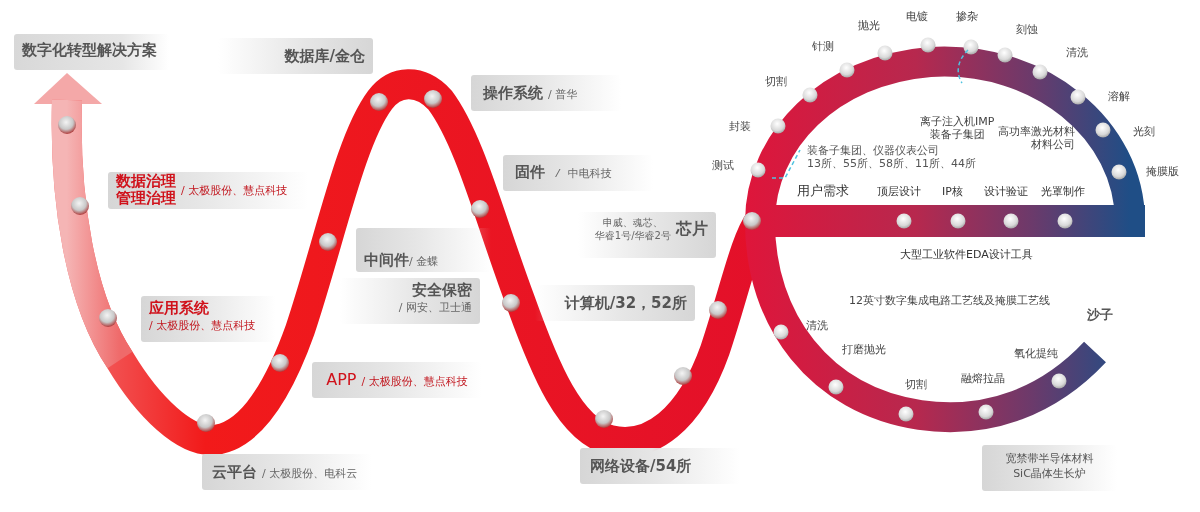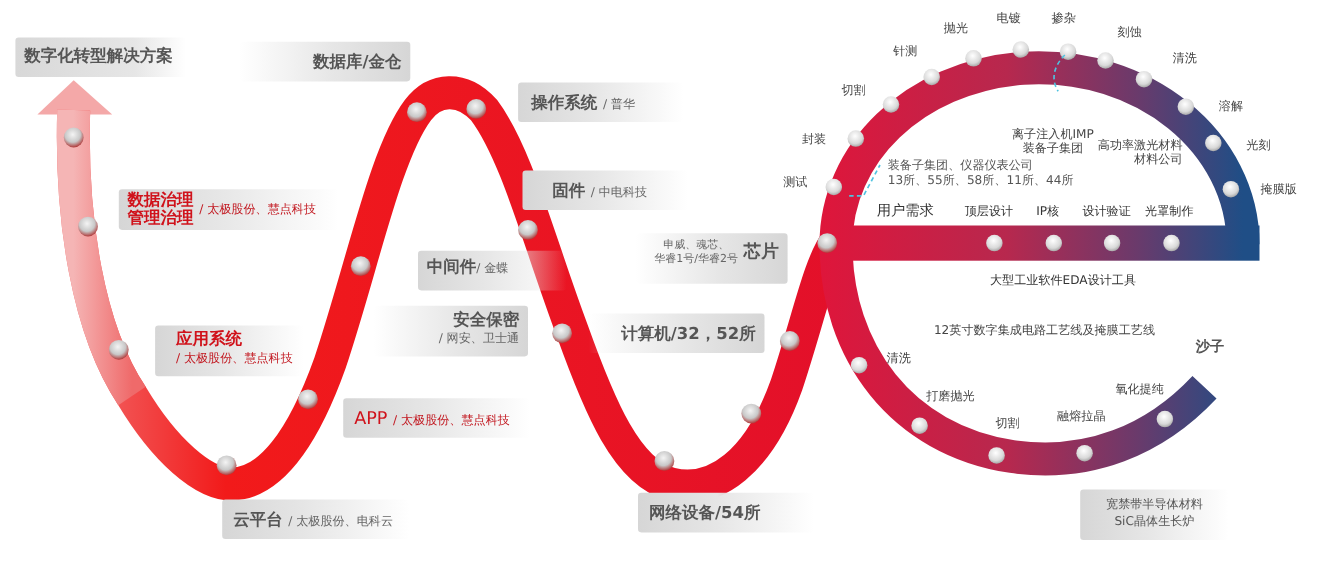--- a/index.html
+++ b/index.html
@@ -114,50 +114,50 @@
 </div>
 
 <div class="lbl fade-r" style="left:108px;top:172px;width:200px;height:37px;padding:1px 8px;">
   <div style="display:inline-block;vertical-align:middle;">
     <div class="big red" style="line-height:17px;">数据治理</div>
     <div class="big red" style="line-height:17px;">管理治理</div>
   </div>
   <span class="sm red" style="vertical-align:middle;">/ 太极股份、慧点科技</span>
 </div>
 
-<div class="lbl fade-r" style="left:141px;top:296px;width:135px;height:46px;padding:3px 19px;">
+<div class="lbl fade-r" style="left:141px;top:296px;width:135px;height:46px;padding:3px 8px;">
   <div class="big red">应用系统</div>
   <div class="sm red">/ 太极股份、慧点科技</div>
 </div>
 
-<div class="lbl fade-r" style="left:356px;top:228px;width:135px;height:36px;padding:4px 8px;margin-left:24px;">
+<div class="lbl fade-r" style="left:356px;top:228px;width:135px;height:36px;padding:22px 8px;">
   <span class="big">中间件</span><span class="sm">/ 金蝶</span>
 </div>
 
 <div class="lbl fade-l" style="left:340px;top:278px;width:140px;height:46px;padding:3px 8px;text-align:right;">
   <div class="big">安全保密</div>
   <div class="sm">/ 网安、卫士通</div>
 </div>
 
-<div class="lbl fade-r" style="left:312px;top:362px;width:170px;height:36px;padding:8px 10px;">
+<div class="lbl fade-r" style="left:312px;top:362px;width:170px;height:36px;padding:8px 10px;text-align:center;">
   <span class="big red" style="font-weight:normal;font-size:16px;">APP</span>
   <span class="sm red">/ 太极股份、慧点科技</span>
 </div>
 
 <div class="lbl fade-r" style="left:202px;top:454px;width:170px;height:36px;padding:8px 10px;">
   <span class="big">云平台</span>
   <span class="sm">/ 太极股份、电科云</span>
 </div>
 
 <div class="lbl fade-r" style="left:471px;top:75px;width:150px;height:36px;padding:8px 12px;">
   <span class="big">操作系统</span>
   <span class="sm">/ 普华</span>
 </div>
 
-<div class="lbl fade-r" style="left:475px;top:155px;width:150px;height:36px;padding:8px 27px;">
+<div class="lbl fade-r" style="left:503px;top:155px;width:150px;height:36px;padding:8px 12px;font-family:Liberation Mono, monospace;">
   <span class="big">固件</span>
   <span class="sm">/ 中电科技</span>
 </div>
 
 <div class="lbl fade-l" style="left:578px;top:212px;width:138px;height:46px;padding:4px 8px;text-align:right;">
   <div style="display:inline-block;vertical-align:middle;text-align:center;">
     <div class="sm" style="font-size:10px;line-height:13px;">申威、魂芯、</div>
     <div class="sm" style="font-size:10px;line-height:13px;">华睿1号/华睿2号</div>
   </div>
   <span class="big" style="vertical-align:middle;font-size:16px;">芯片</span>
@@ -200,21 +200,21 @@
 
 <div class="t" style="left:797px;top:182px;font-size:13px;color:#333;">用户需求</div>
 <div class="t" style="left:877px;top:184px;color:#333;">顶层设计</div>
 <div class="t" style="left:942px;top:184px;color:#333;">IP核</div>
 <div class="t" style="left:984px;top:184px;color:#333;">设计验证</div>
 <div class="t" style="left:1041px;top:184px;color:#333;">光罩制作</div>
 <div class="t" style="left:900px;top:247px;color:#333;">大型工业软件EDA设计工具</div>
 
 <div class="t" style="left:849px;top:293px;">12英寸数字集成电路工艺线及掩膜工艺线</div>
 <div class="t" style="left:806px;top:318px;">清洗</div>
-<div class="t" style="left:842px;top:353px;">打磨抛光</div>
+<div class="t" style="left:842px;top:342px;">打磨抛光</div>
 <div class="t" style="left:905px;top:377px;">切割</div>
 <div class="t" style="left:961px;top:371px;">融熔拉晶</div>
 <div class="t" style="left:1014px;top:346px;">氧化提纯</div>
 <div class="t tb" style="left:1087px;top:306px;font-size:13px;color:#555;">沙子</div>
 
 <div class="lbl fade-r" style="left:982px;top:445px;width:135px;height:46px;padding:6px 10px;text-align:center;">
   <div class="sm" style="font-size:11px;color:#555;">宽禁带半导体材料</div>
   <div class="sm" style="font-size:11px;color:#555;">SiC晶体生长炉</div>
 </div>
 

